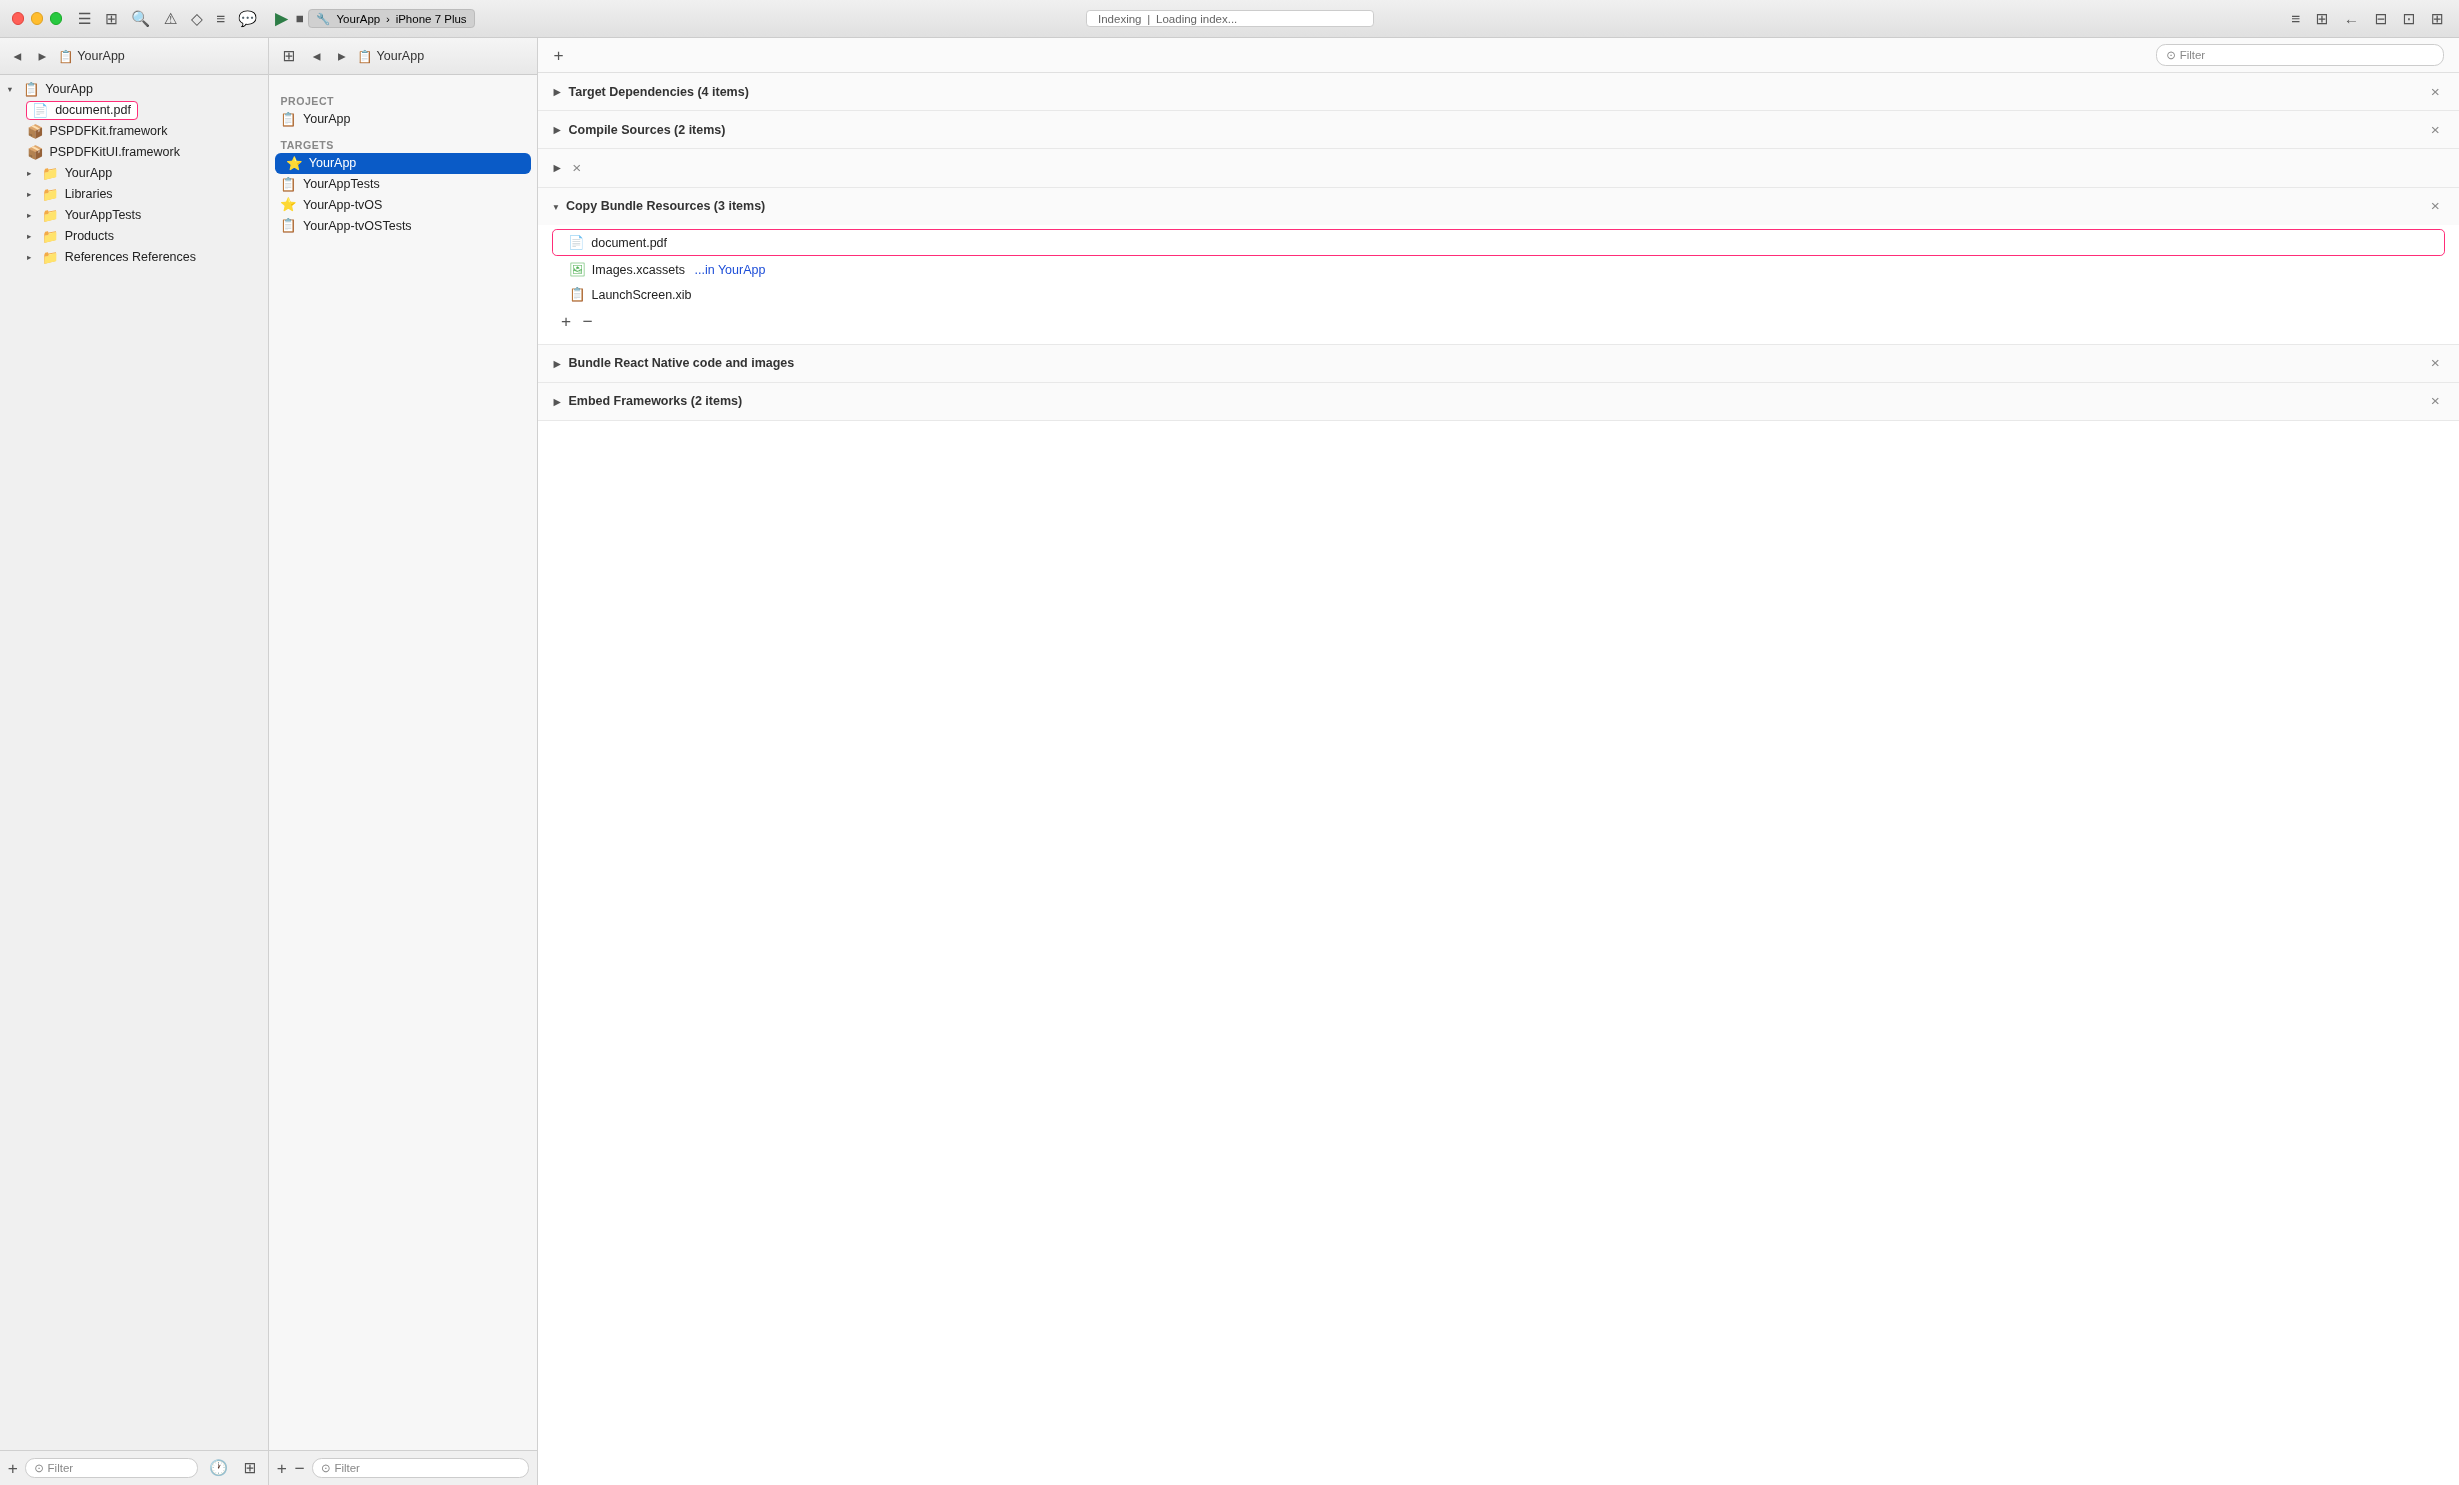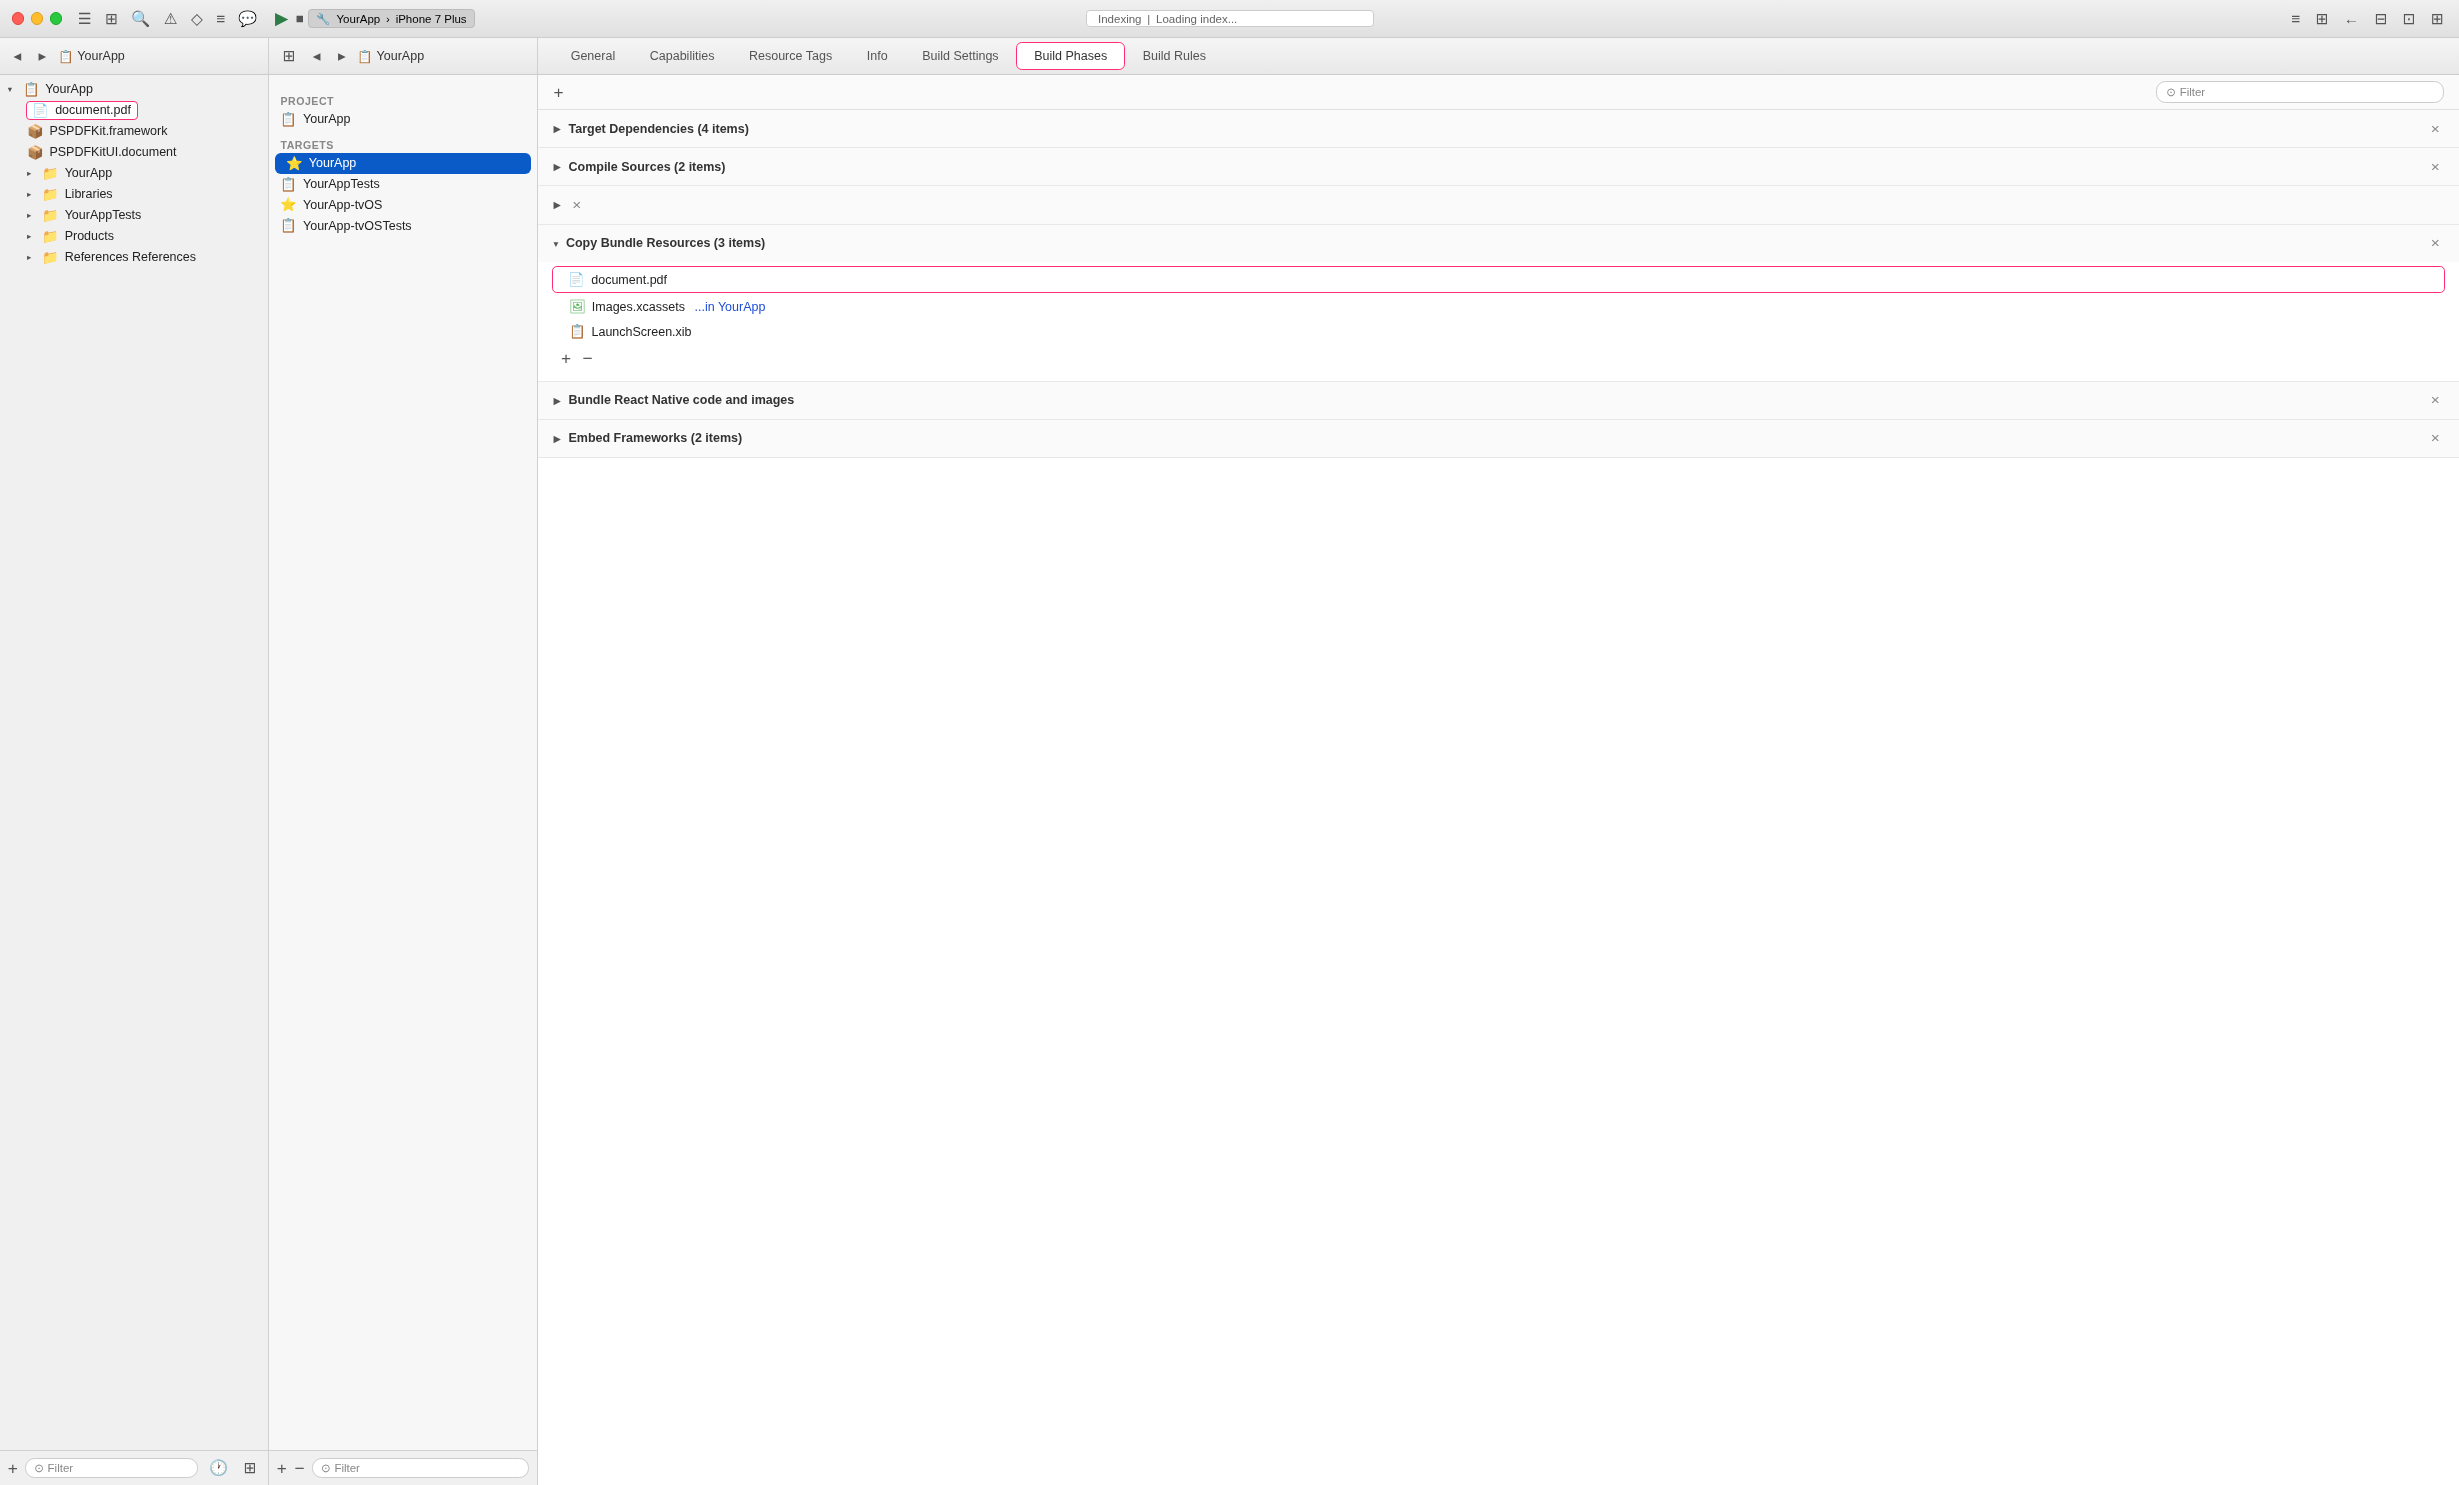--- a/index.html
+++ b/index.html
@@ -304,21 +304,21 @@
         </span>
       </div>
 
       <div class="tree-item" style="padding-left:27px;">
         <span class="tree-icon framework-icon">📦</span>
         <span>PSPDFKit.framework</span>
       </div>
 
       <div class="tree-item" style="padding-left:27px;">
         <span class="tree-icon framework-icon">📦</span>
-        <span>PSPDFKitUI.document</span>
+        <span>PSPDFKitUI.framework</span>
       </div>
 
       <div class="tree-item" style="padding-left:27px;">
         <span class="tree-arrow">▸</span>
         <span class="tree-icon folder-icon">📁</span>
         <span>YourApp</span>
       </div>
 
       <div class="tree-item" style="padding-left:27px;">
         <span class="tree-arrow">▸</span>
@@ -402,29 +402,20 @@
       <button class="add-btn-sm">−</button>
       <div class="middle-filter">
         <span>⊙</span>
         <span>Filter</span>
       </div>
     </div>
   </div>
 
   <div class="main-content">
 
-    <div class="tabs-bar">
-      <div class="tab">General</div>
-      <div class="tab">Capabilities</div>
-      <div class="tab">Resource Tags</div>
-      <div class="tab">Info</div>
-      <div class="tab">Build Settings</div>
-      <div class="tab active">Build Phases</div>
-      <div class="tab">Build Rules</div>
-    </div>
 
     <div class="content-toolbar">
       <button class="content-add-btn">+</button>
       <div style="flex:1;"></div>
       <div class="content-filter">
         <span>⊙</span>
         <span>Filter</span>
       </div>
     </div>
 

